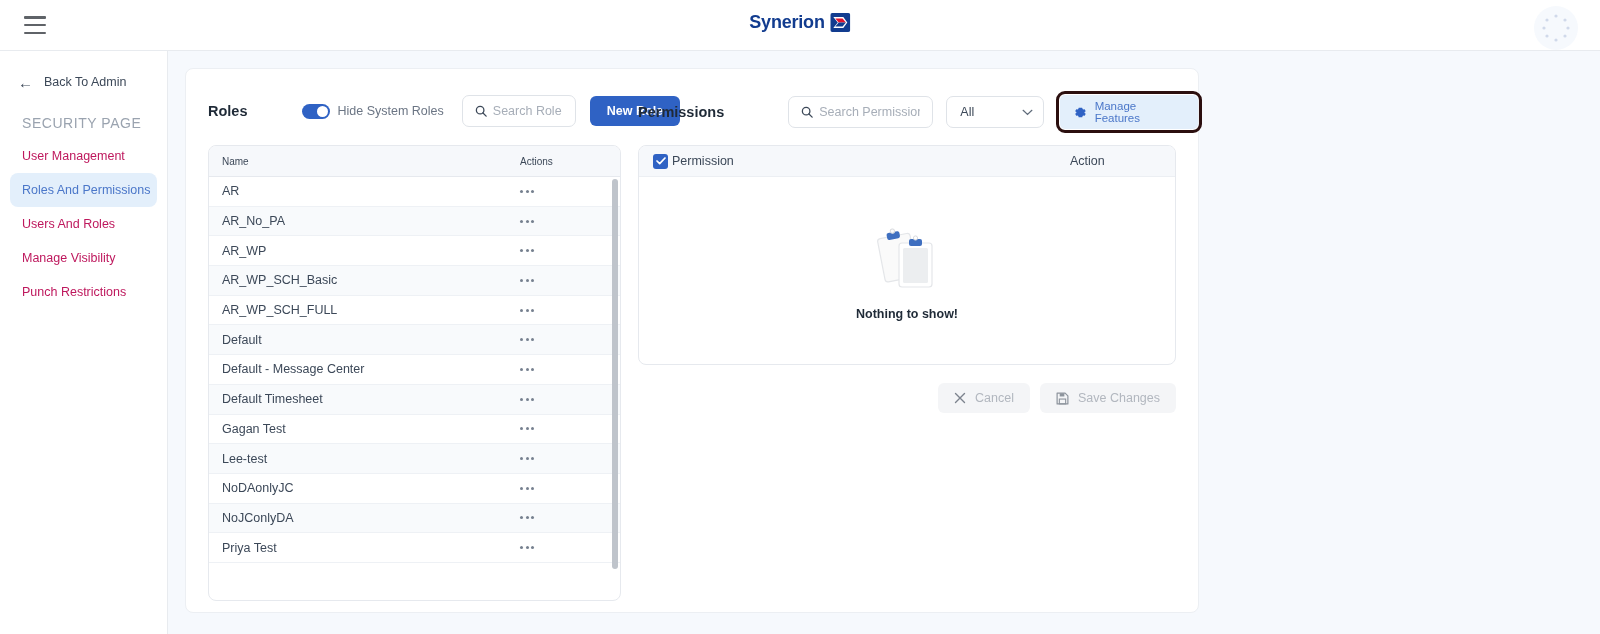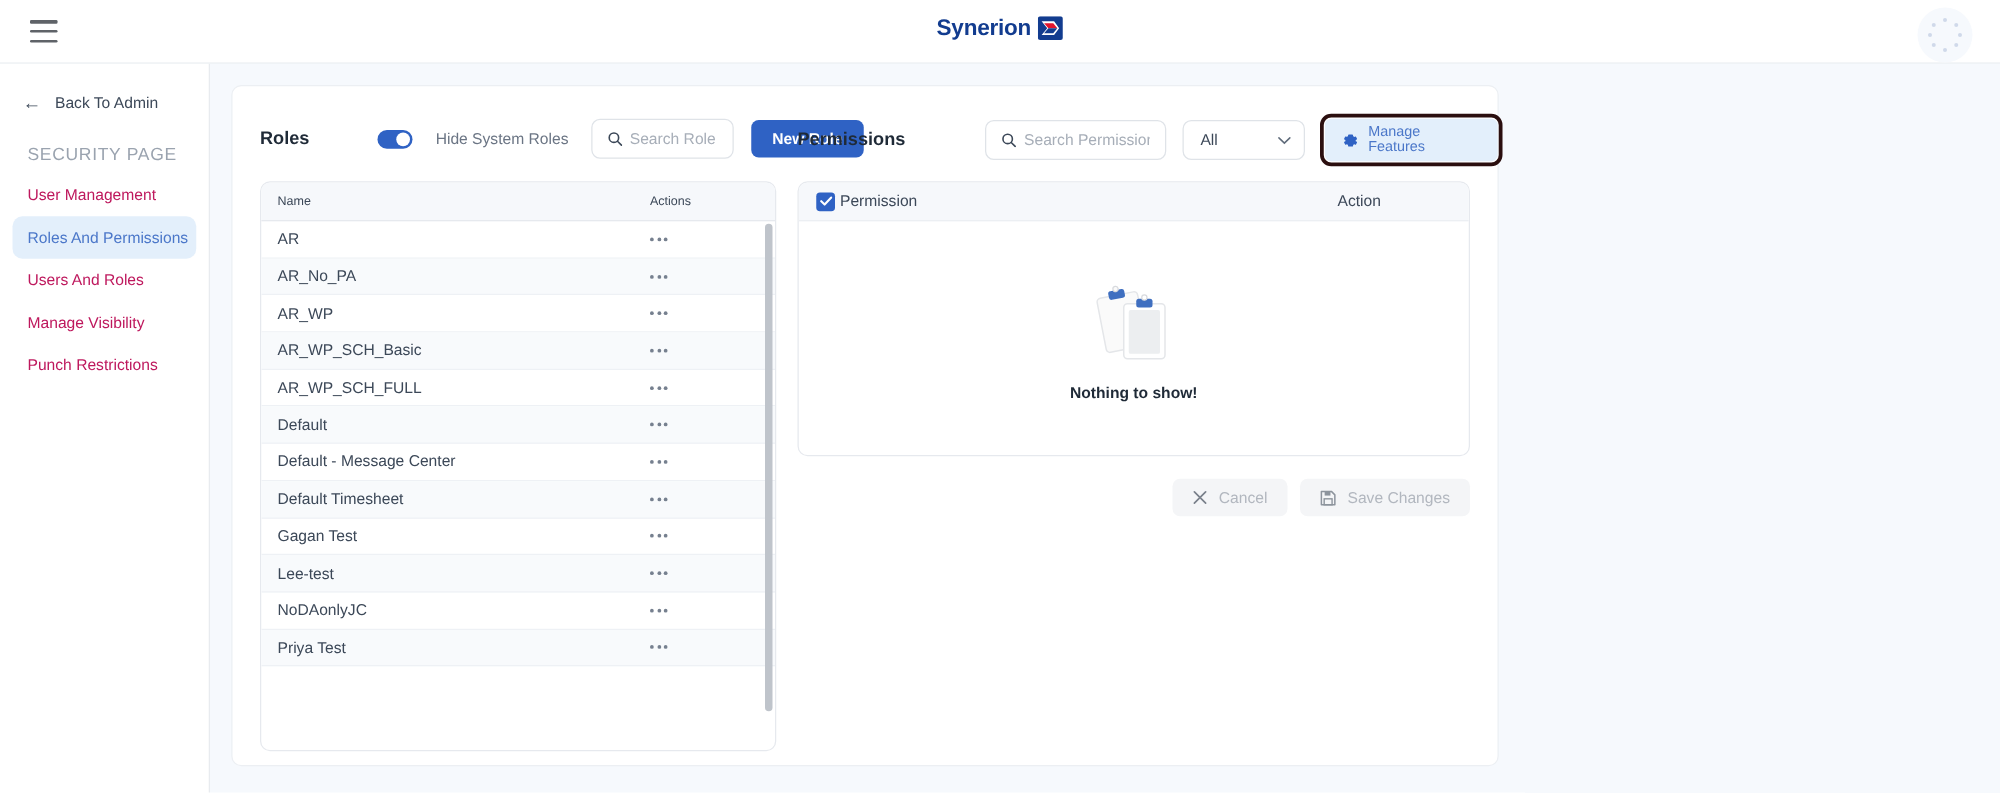--- a/index.html
+++ b/index.html
@@ -78,21 +78,21 @@
 
   
   .panel-head {
     position: absolute; top: 26px; display: flex; align-items: center;
   }
   .roles-head { left: 22px; }
   .perms-head { left: 452px; }
 
   .panel-title { font-size: 14.5px; font-weight: bold; color: #1f2a37; }
 
-  .toggle-group { display: flex; align-items: center; gap: 19px; margin-left: 54px; }
+  .toggle-group { display: flex; align-items: center; gap: 8px; margin-left: 54px; }
   .toggle {
     width: 28px; height: 15px; border-radius: 8px; background: #2f62c4;
     position: relative; cursor: pointer;
   }
   .toggle .knob {
     position: absolute; right: 2px; top: 2px; width: 11px; height: 11px;
     border-radius: 50%; background: #ffffff;
   }
   .toggle-label { font-size: 12.5px; color: #6b7584; white-space: nowrap; }
 
@@ -412,20 +412,30 @@
             <span class="c-name">NoDAonlyJC</span>
             <span class="c-act">
                 <span class="dots">
                   <i></i>
                   <i></i>
                   <i></i>
                 </span>
               </span>
           </div>
           <div class="rt-row">
+            <span class="c-name">NoJConlyDA</span>
+            <span class="c-act">
+                <span class="dots">
+                  <i></i>
+                  <i></i>
+                  <i></i>
+                </span>
+              </span>
+          </div>
+          <div class="rt-row">
             <span class="c-name">Priya Test</span>
             <span class="c-act">
                 <span class="dots">
                   <i></i>
                   <i></i>
                   <i></i>
                 </span>
               </span>
           </div>
           <div class="rt-scroll"></div>

